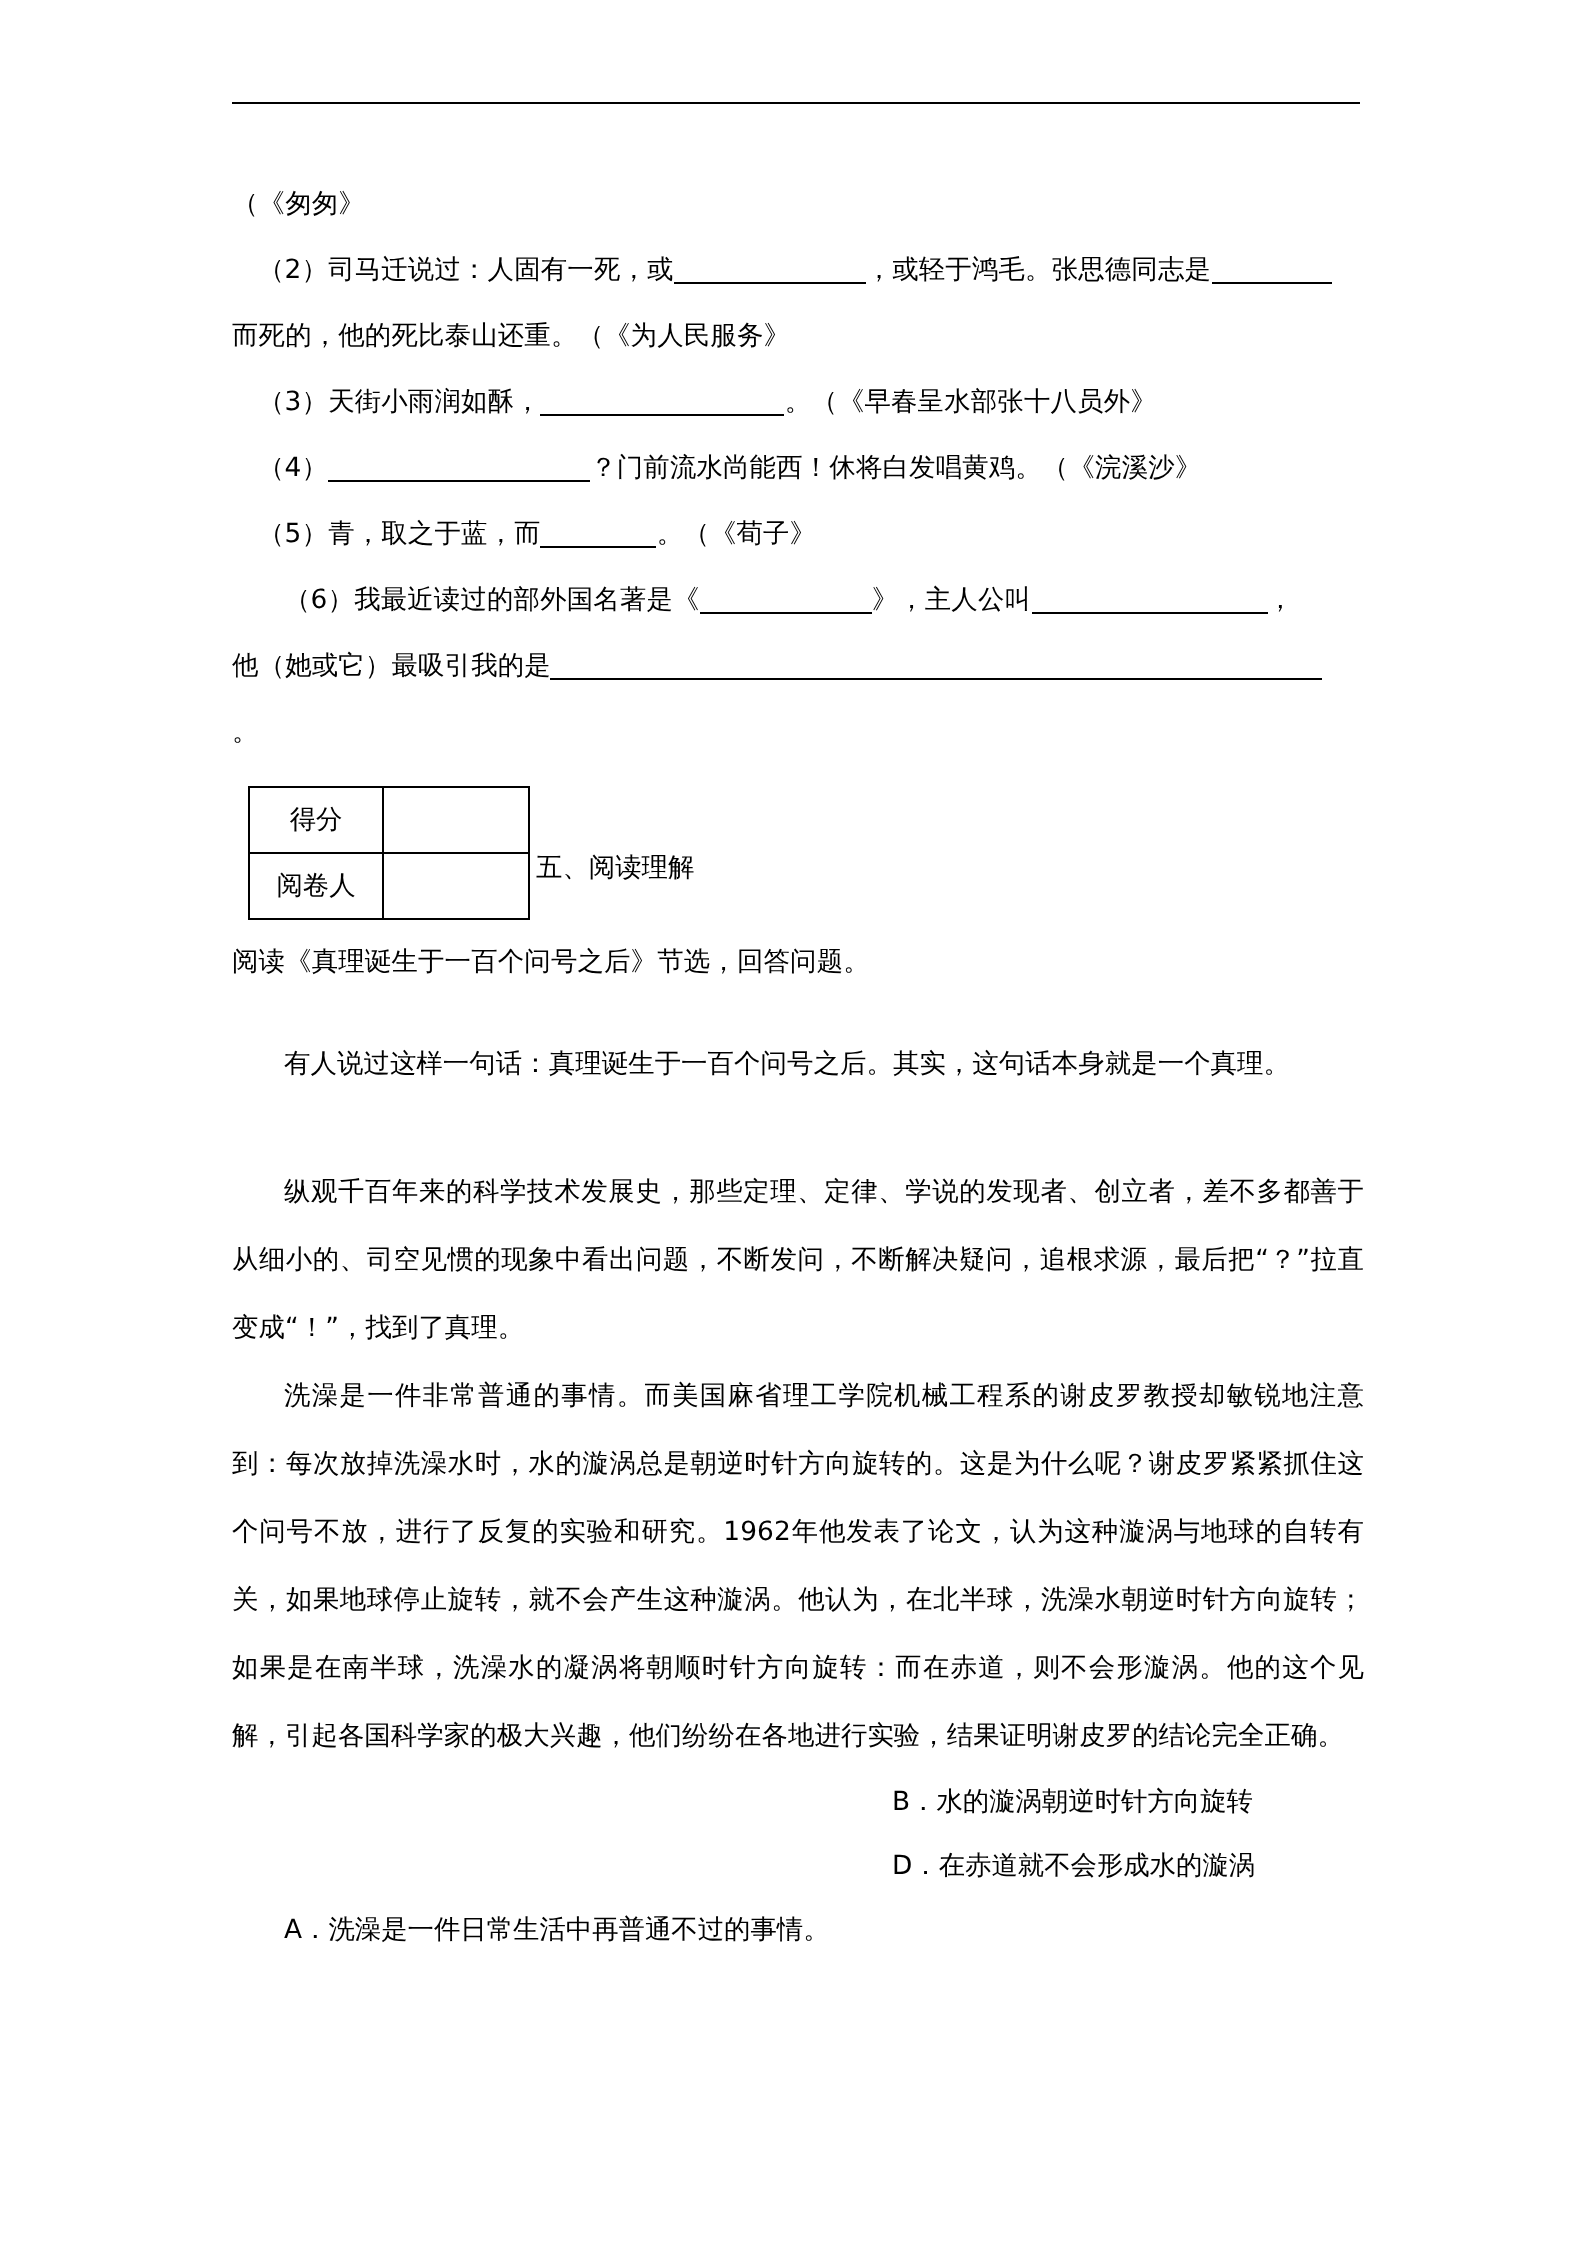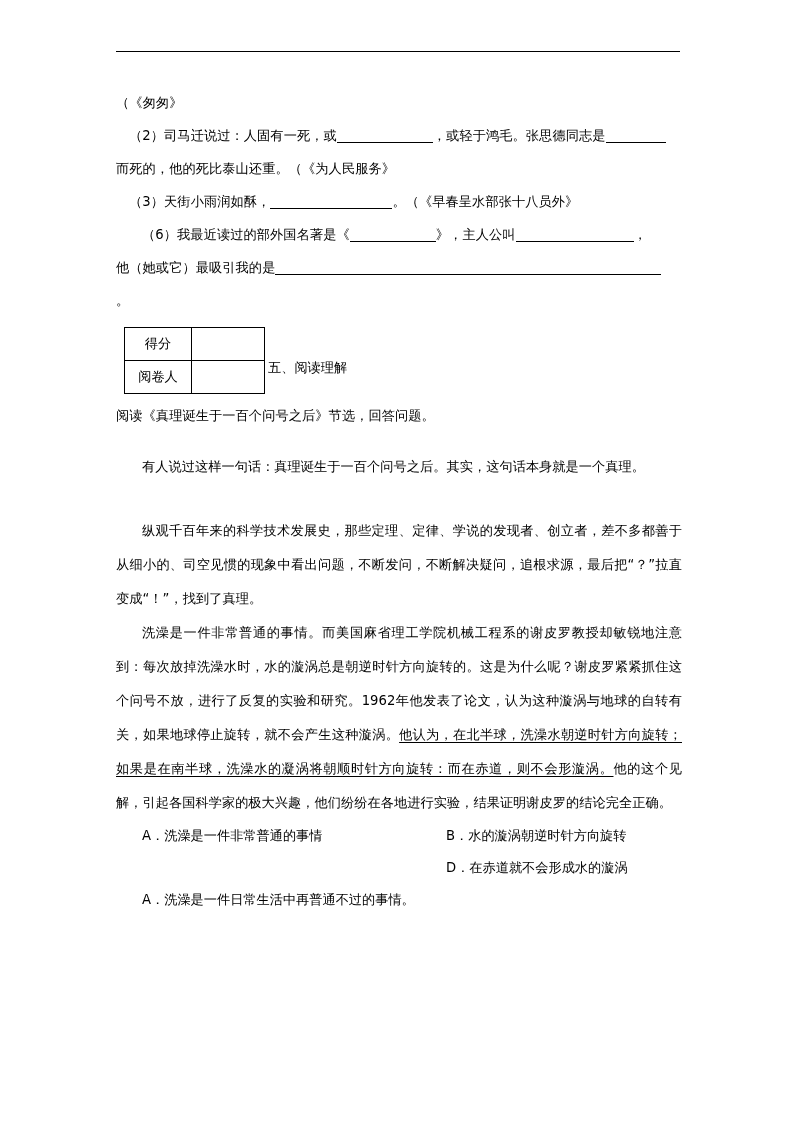--- a/index.html
+++ b/index.html
@@ -96,21 +96,21 @@
   
   .para {
     font-size: 13.2px;
     line-height: 34px;
     text-align: justify;
     text-justify: inter-character;
     text-indent: 26px;
     letter-spacing: 0.05px;
   }
 
-  .u-line { text-decoration: underline; text-underline-offset: 3px; }
+  .u-line { text-underline-offset: 3px; }
 
   
   .q {
     font-size: 13.2px;
     line-height: 32px;
   }
   .opts {
     position: relative;
     font-size: 13.2px;
     line-height: 32px;
@@ -129,21 +129,23 @@
 
   <div class="content">
 
     <div class="ln">（《匆匆》</div>
 
     <div class="ln pad1"><span>（2）司马迁说过：人固有一死，或</span><span class="blank-u" style="width:96px"></span><span>，或轻于鸿毛。张思德同志是</span><span class="blank-u" style="width:60px"></span></div>
     <div class="ln">而死的，他的死比泰山还重。（《为人民服务》</div>
 
     <div class="ln pad1"><span>（3）天街小雨润如酥，</span><span class="blank-u" style="width:122px"></span><span>。（《早春呈水部张十八员外》</span></div>
 
+    <div class="ln pad1"><span>（4）</span><span class="blank-u" style="width:131px"></span><span>？门前流水尚能西！休将白发唱黄鸡。（《浣溪沙》</span></div>
 
+    <div class="ln pad1"><span>（5）青，取之于蓝，而</span><span class="blank-u" style="width:58px"></span><span>。（《荀子》</span></div>
 
     <div class="ln pad2"><span>（6）我最近读过的部外国名著是《</span><span class="blank-u" style="width:86px"></span><span>》，主人公叫</span><span class="blank-u" style="width:118px"></span><span>，</span></div>
     <div class="ln"><span>他（她或它）最吸引我的是</span><span class="blank-u" style="width:386px"></span></div>
     <div class="ln">。</div>
 
     <div class="gap-8"></div>
 
     <div class="table-row-wrap">
       <table class="score">
         <tbody>
@@ -166,21 +168,20 @@
 
     <div class="para">有人说过这样一句话：真理诞生于一百个问号之后。其实，这句话本身就是一个真理。</div>
 
     <div class="gap-30"></div>
 
     <div class="para">纵观千百年来的科学技术发展史，那些定理、定律、学说的发现者、创立者，差不多都善于从细小的、司空见惯的现象中看出问题，不断发问，不断解决疑问，追根求源，最后把“？”拉直变成“！”，找到了真理。</div>
 
     <div class="para"><span>洗澡是一件非常普通的事情。而美国麻省理工学院机械工程系的谢皮罗教授却敏锐地注意到：每次放掉洗澡水时，水的漩涡总是朝逆时针方向旋转的。这是为什么呢？谢皮罗紧紧抓住这个问号不放，进行了反复的实验和研究。1962年他发表了论文，认为这种漩涡与地球的自转有关，如果地球停止旋转，就不会产生这种漩涡。</span><span class="u-line">他认为，在北半球，洗澡水朝逆时针方向旋转；如果是在南半球，洗澡水的凝涡将朝顺时针方向旋转：而在赤道，则不会形漩涡。</span><span>他的这个见解，引起各国科学家的极大兴趣，他们纷纷在各地进行实验，结果证明谢皮罗的结论完全正确。</span></div>
 
     <div class="opts">
-      <span class="opt-l">A．洗澡是一件非常普通的事情</span>
       <span class="opt-r">B．水的漩涡朝逆时针方向旋转</span>
     </div>
     <div class="opts">
       <span class="opt-r">D．在赤道就不会形成水的漩涡</span>
     </div>
 
     <div class="opts">
       <span class="opt-single">A．洗澡是一件日常生活中再普通不过的事情。</span>
     </div>
 

